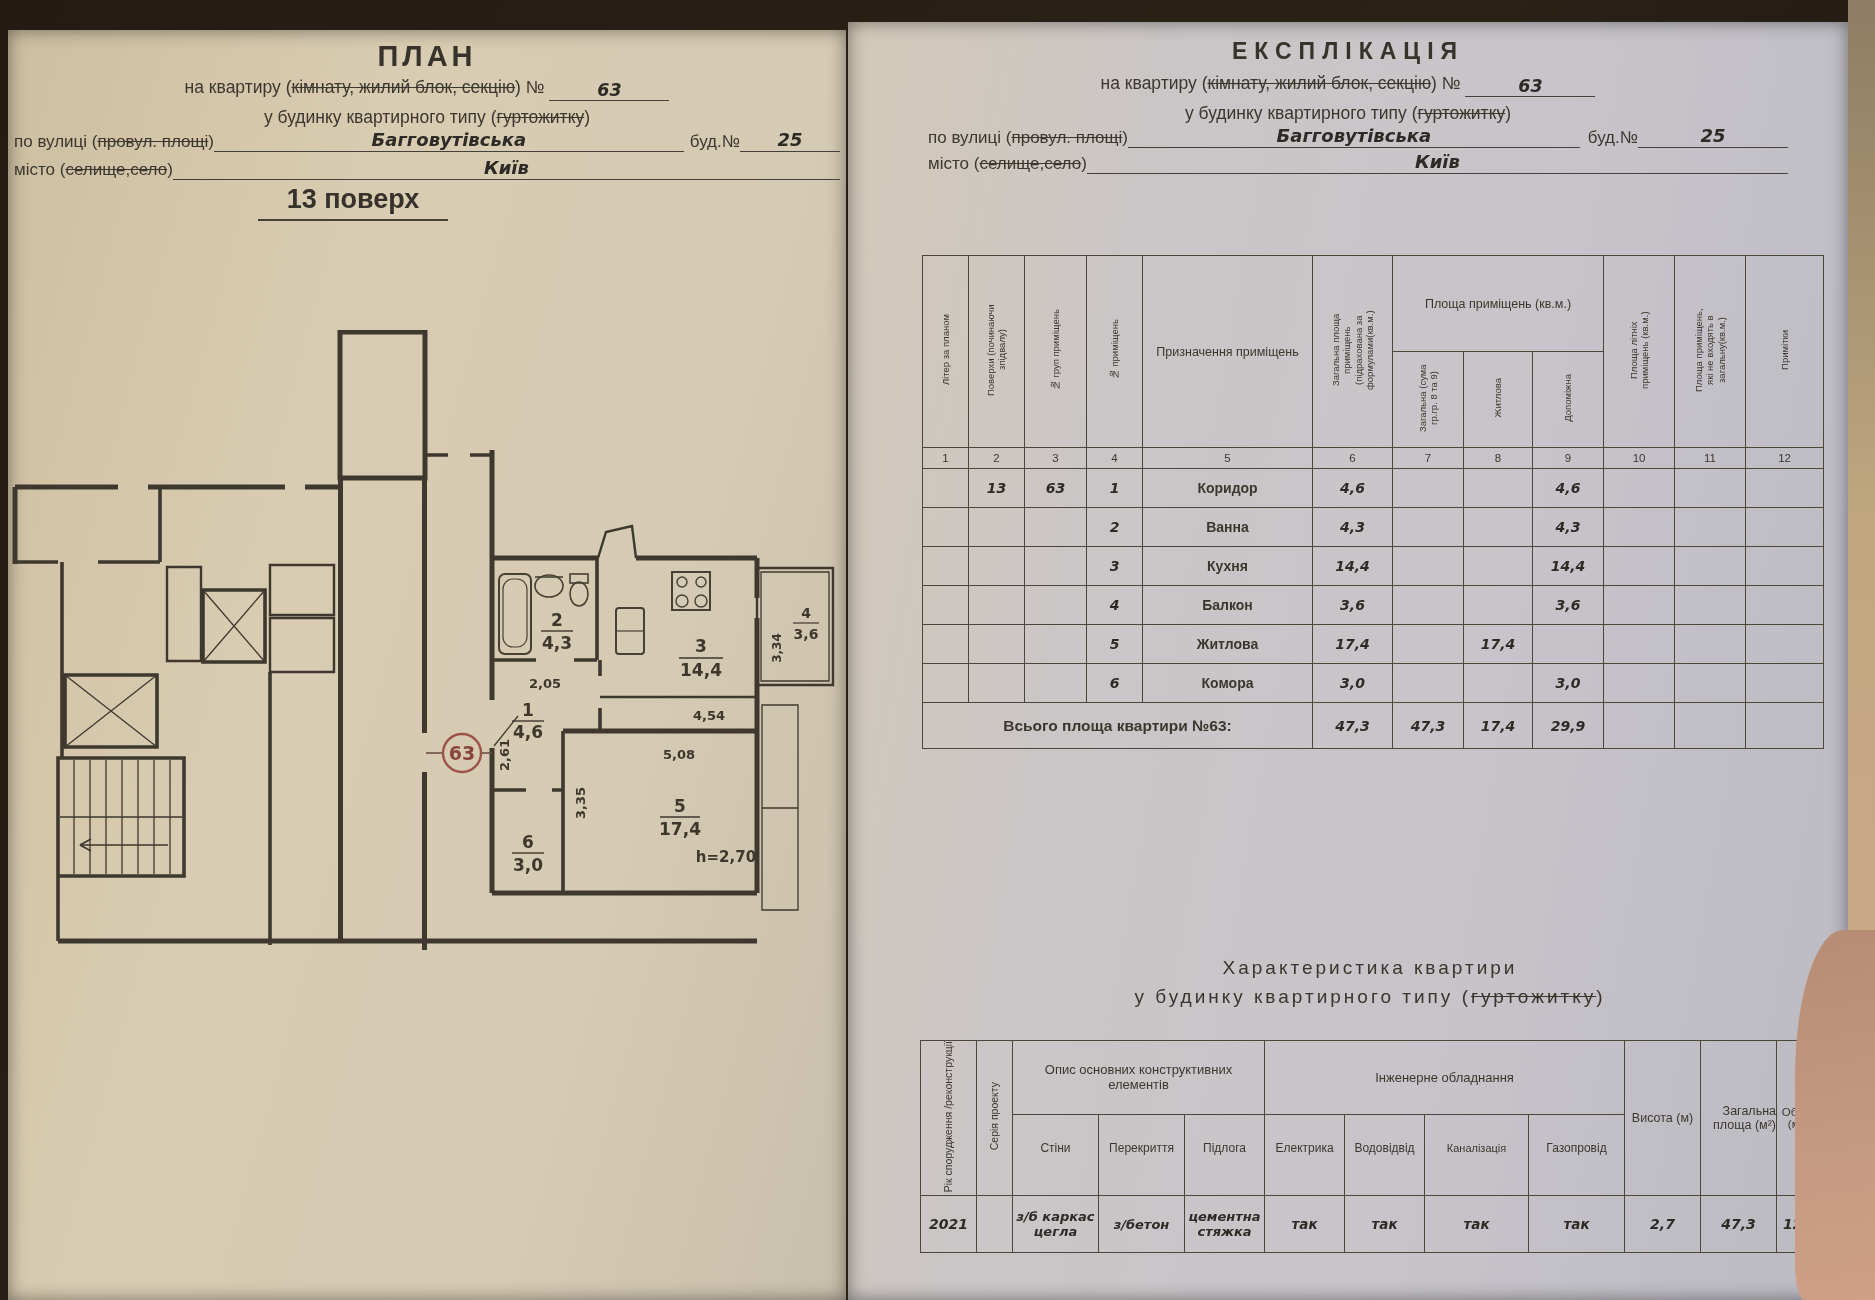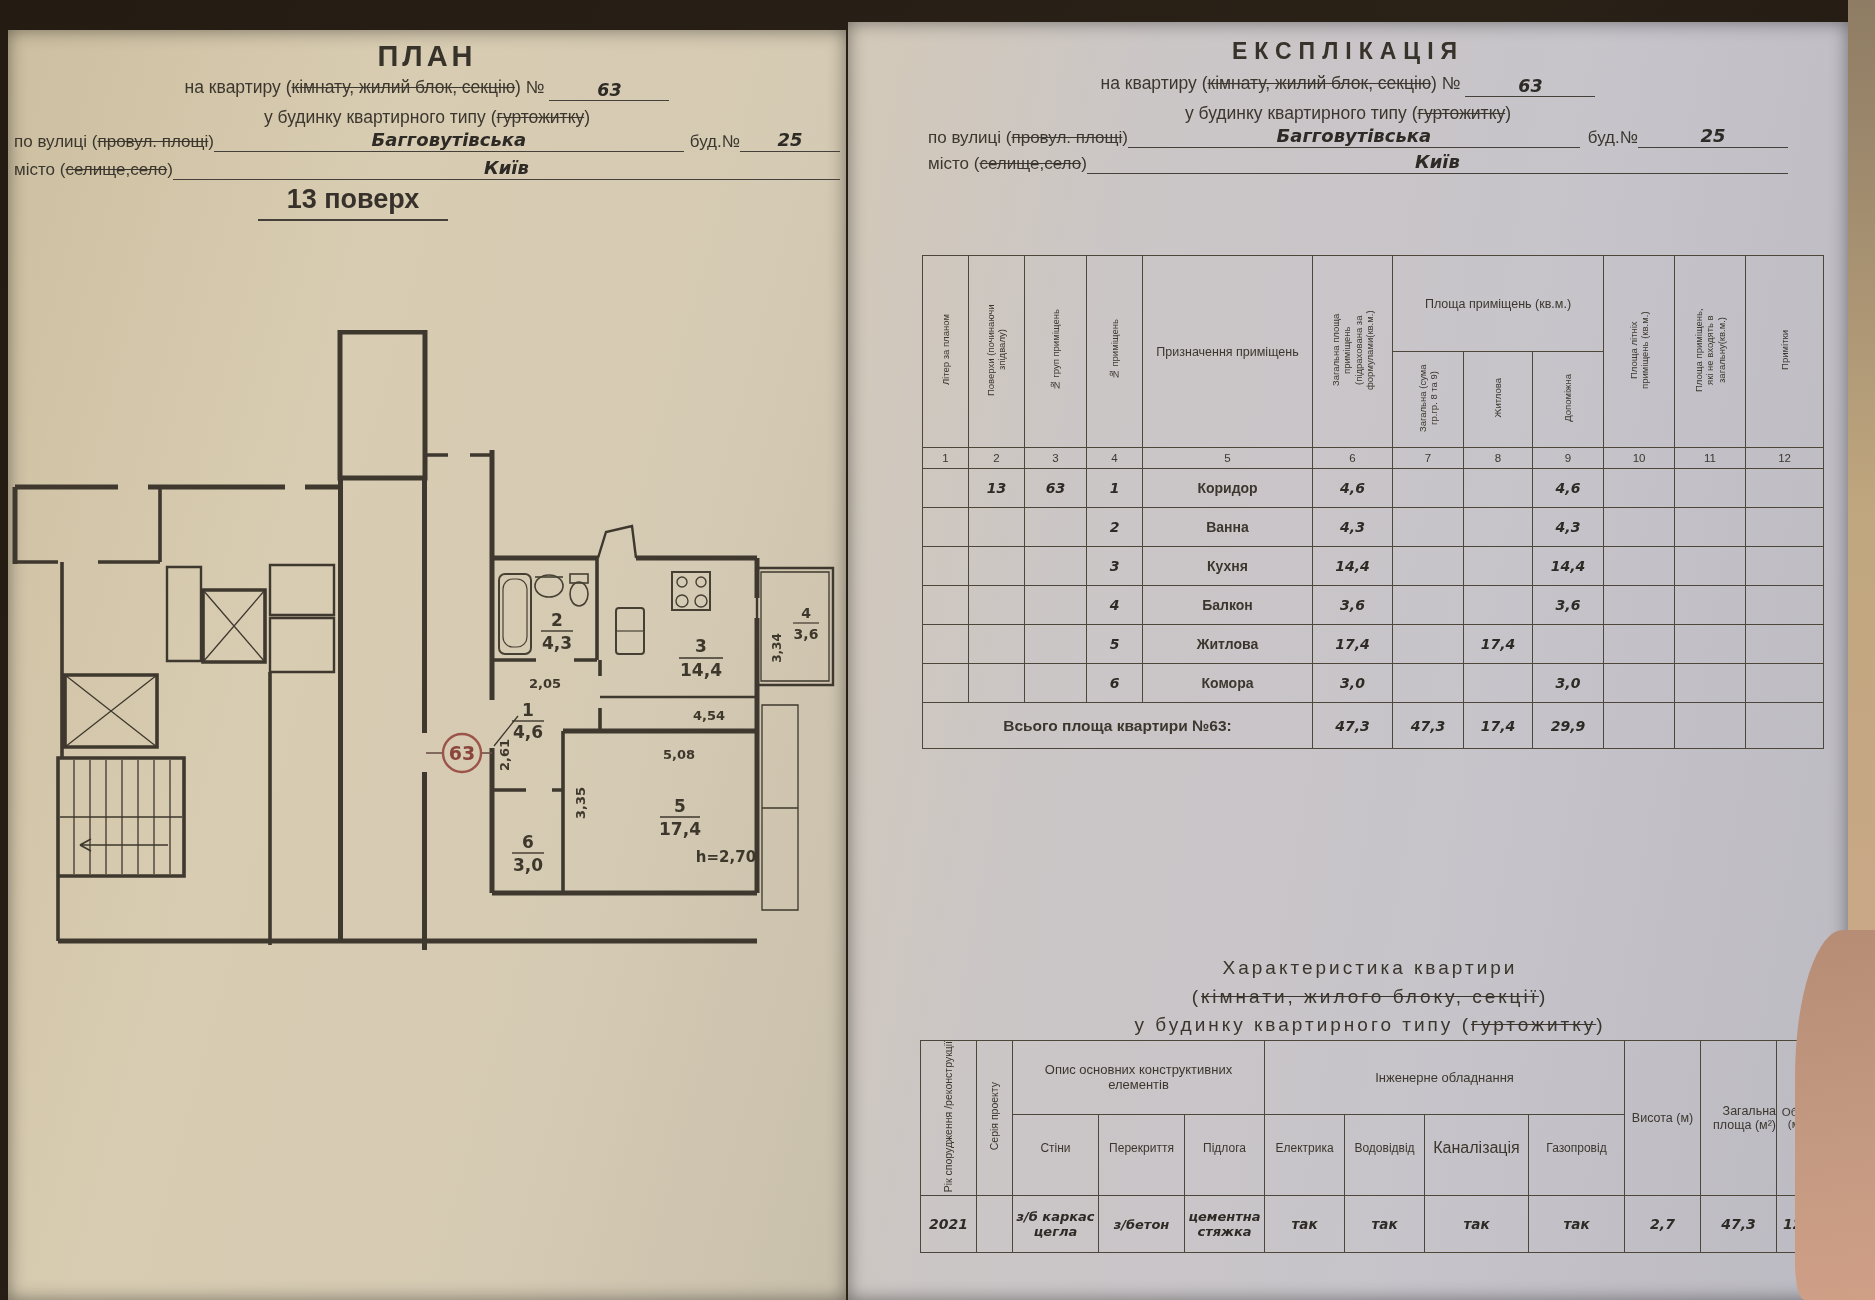--- a/index.html
+++ b/index.html
@@ -329,23 +329,20 @@
         <td></td>
             <td></td>
             <td></td>
       </tr>
     </tbody>
       </table>
 
     <div class="ch-head" style="top:932px;">
       <div>Характеристика квартири</div>
       <div>
-        <span>(</span><span class="strike">кімнати, жилого блоку, секції</span><span>)</span>
-      </div>
-      <div>
         <span>у будинку квартирного типу (</span><span class="strike">гуртожитку</span><span>)</span>
       </div>
     </div>
 
     <table class="ch-table">
       <colgroup>
         <col style="width:56px">
           <col style="width:36px">
           <col style="width:86px">
           <col style="width:86px">
@@ -367,21 +364,21 @@
         <td rowspan="2" style="font-size:12.5px;">Висота (м)</td>
         <td rowspan="2" style="font-size:12.5px;text-align:right;">Загальна площа (м²)</td>
         <td rowspan="2" style="font-size:11.5px;">Об'єм (м³)</td>
       </tr>
       <tr style="height:75px;vertical-align:bottom;margin-left:20px;">
         <td style="font-size:12px;padding-bottom:14px;">Стіни</td>
         <td style="font-size:12px;padding-bottom:14px;">Перекриття</td>
         <td style="font-size:12px;padding-bottom:14px;">Підлога</td>
         <td style="font-size:12px;padding-bottom:14px;">Електрика</td>
         <td style="font-size:12px;padding-bottom:14px;">Водовідвід</td>
-        <td style="font-size:16px;padding-bottom:14px;">Каналізація</td>
+        <td style="font-size:11px;padding-bottom:14px;">Каналізація</td>
         <td style="font-size:12px;padding-bottom:14px;">Газопровід</td>
       </tr>
       <tr style="height:57px;">
         <td class="hw" style="font-size:14px;">2021</td>
         <td></td>
         <td class="hw" style="font-size:13px;">з/б каркас цегла</td>
         <td class="hw" style="font-size:13px;">з/бетон</td>
         <td class="hw" style="font-size:13px;">цементна стяжка</td>
         <td class="hw" style="font-size:13.5px;">так</td>
         <td class="hw" style="font-size:13.5px;">так</td>

